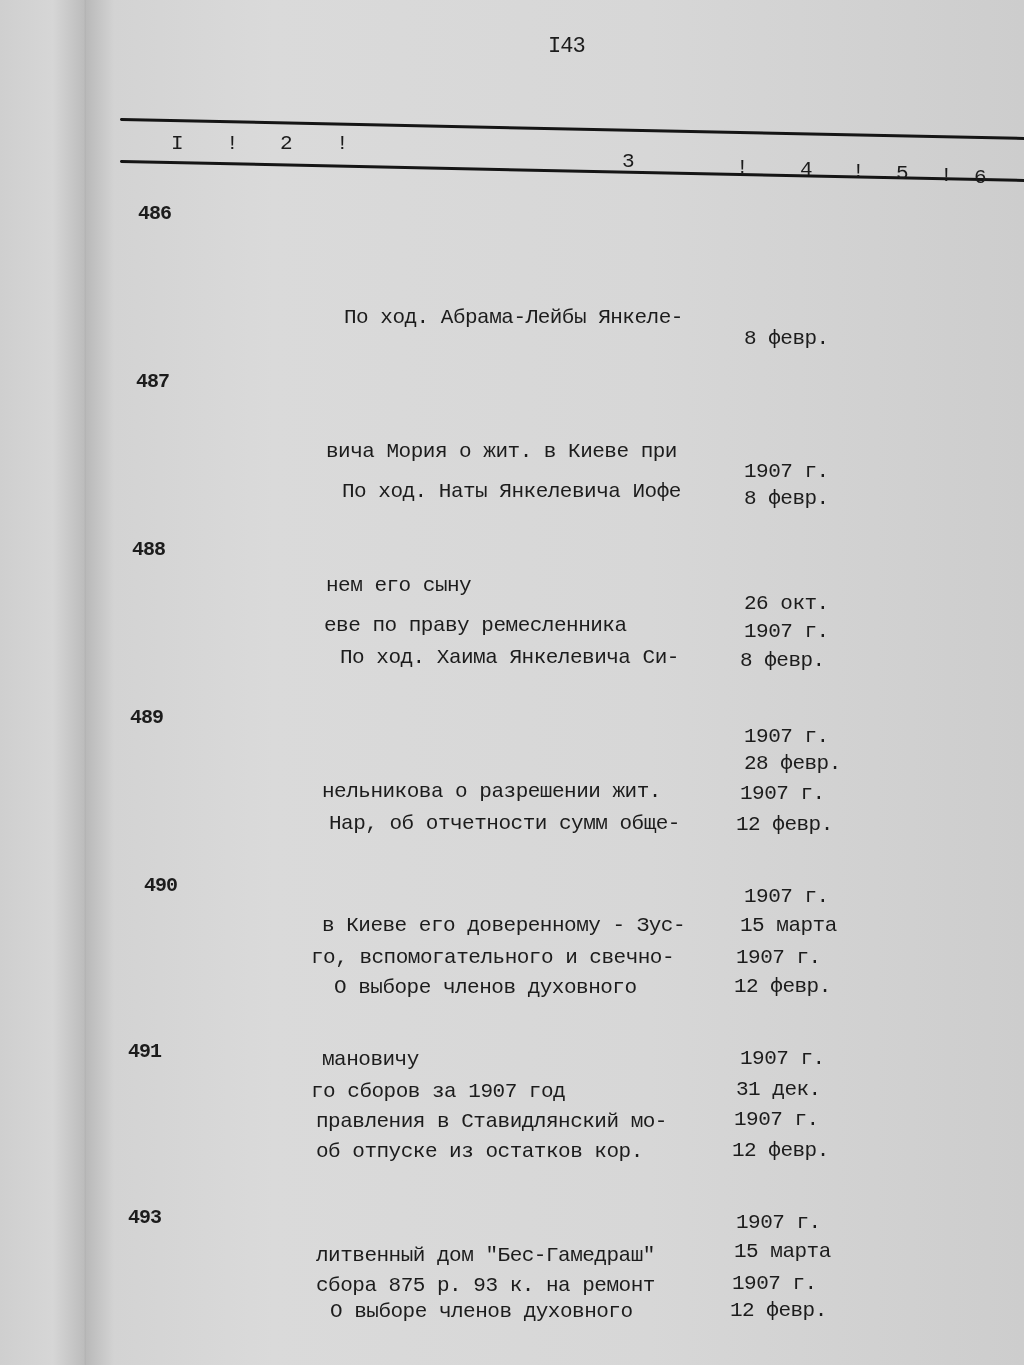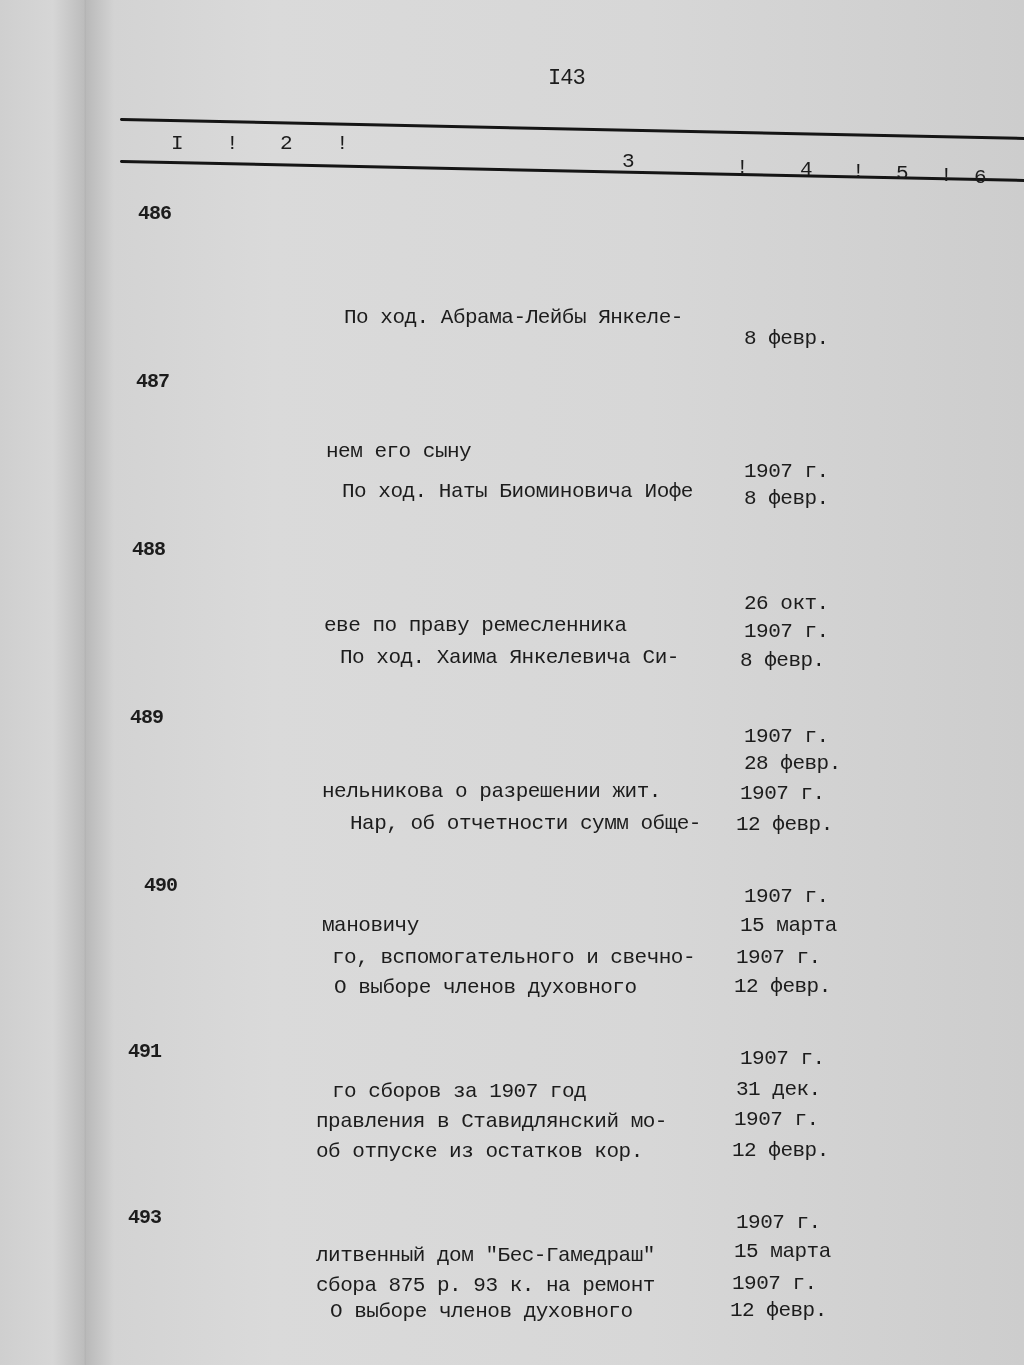--- a/index.html
+++ b/index.html
@@ -11,21 +11,21 @@
     }
     .prev-page {
       position: absolute; left: 0; top: 0; width: 88px; height: 1365px;
       background: linear-gradient(to right, #cfcfcf 0%, #d6d6d6 60%, #bdbdbd 95%, #a9a9a9 100%);
     }
     .page {
       position: absolute; left: 86px; top: 0; width: 938px; height: 1365px;
       background: linear-gradient(to right, #b9b9b9 0%, #d3d3d3 3%, #dadada 20%, #d7d7d7 60%, #cdcdcd 100%);
     }
     .page-number {
-      position: absolute; left: 548px; top: 34px; font-size: 22px; letter-spacing: -1px; margin-top: 32px;
+      position: absolute; left: 548px; top: 34px; font-size: 22px; letter-spacing: -1px;
     }
     .rule {
       position: absolute; height: 3px; background: #151515; border-radius: 2px;
     }
     .rule.top { left: 120px; top: 118px; width: 910px; transform: rotate(1.2deg); transform-origin: left center; }
     .rule.bottom { left: 120px; top: 160px; width: 910px; transform: rotate(1.2deg); transform-origin: left center; }
     .hdr { position: absolute; font-size: 21px; }
     .entry { position: absolute; left: 0; width: 1024px; }
     .num { position: absolute; font-size: 20px; letter-spacing: -1px; font-weight: bold; }
     .desc { position: absolute; font-size: 21px; line-height: 32px; white-space: pre; letter-spacing: -0.5px; }
@@ -55,62 +55,64 @@
   <span class="hdr" style="left:852px;top:160px">!</span>
   <span class="hdr" style="left:896px;top:162px">5</span>
   <span class="hdr" style="left:940px;top:164px">!</span>
   <span class="hdr" style="left:974px;top:166px">6</span>
 </div>
 
 <div class="entry">
   <span class="num" style="left:138px;top:202px">486</span>
   <div class="desc" style="left:326px;top:200px">
     <span class="dline" style="padding-left:18px">По ход. Абрама-Лейбы Янкеле-</span>
+    <span class="dline">вича Мория о жит. в Киеве при</span>
     <span class="dline">нем его сыну</span>
   </div>
   <div class="dates" style="left:744px;top:222px">
     <span class="dline">8 февр.</span>
     <span class="dline">1907 г.</span>
     <span class="dline">26 окт.</span>
     <span class="dline">1907 г.</span>
   </div>
 </div>
 
 <div class="entry">
   <span class="num" style="left:136px;top:370px">487</span>
   <div class="desc" style="left:324px;top:374px">
-    <span class="dline" style="padding-left:18px">По ход. Наты Биоминовича Иофе</span>
+    <span class="dline" style="padding-left:18px">По ход. Наты Янкелевича Иофе</span>
     <span class="dline">еве по праву ремесленника</span>
   </div>
   <div class="dates" style="left:744px;top:382px">
     <span class="dline">8 февр.</span>
     <span class="dline">1907 г.</span>
     <span class="dline">28 февр.</span>
     <span class="dline">1907 г.</span>
   </div>
 </div>
 
 <div class="entry">
   <span class="num" style="left:132px;top:538px">488</span>
   <div class="desc" style="left:322px;top:540px">
     <span class="dline" style="padding-left:18px">По ход. Хаима Янкелевича Си-</span>
     <span class="dline">нельникова о разрешении жит.</span>
+    <span class="dline">в Киеве его доверенному - Зус-</span>
     <span class="dline">мановичу</span>
   </div>
   <div class="dates" style="left:740px;top:544px">
     <span class="dline">8 февр.</span>
     <span class="dline">1907 г.</span>
     <span class="dline">15 марта</span>
     <span class="dline">1907 г.</span>
   </div>
 </div>
 
 <div class="entry">
   <span class="num" style="left:130px;top:706px">489</span>
-  <div class="desc" style="left:332px;top:706px">
+  <div class="desc" style="left:311px;top:706px">
     <span class="dline" style="padding-left:18px">Нар, об отчетности сумм обще-</span>
     <span class="dline">го, вспомогательного и свечно-</span>
     <span class="dline">го сборов за 1907 год</span>
   </div>
   <div class="dates" style="left:736px;top:708px">
     <span class="dline">12 февр.</span>
     <span class="dline">1907 г.</span>
     <span class="dline">31 дек.</span>
     <span class="dline">1907 г.</span>
   </div>

